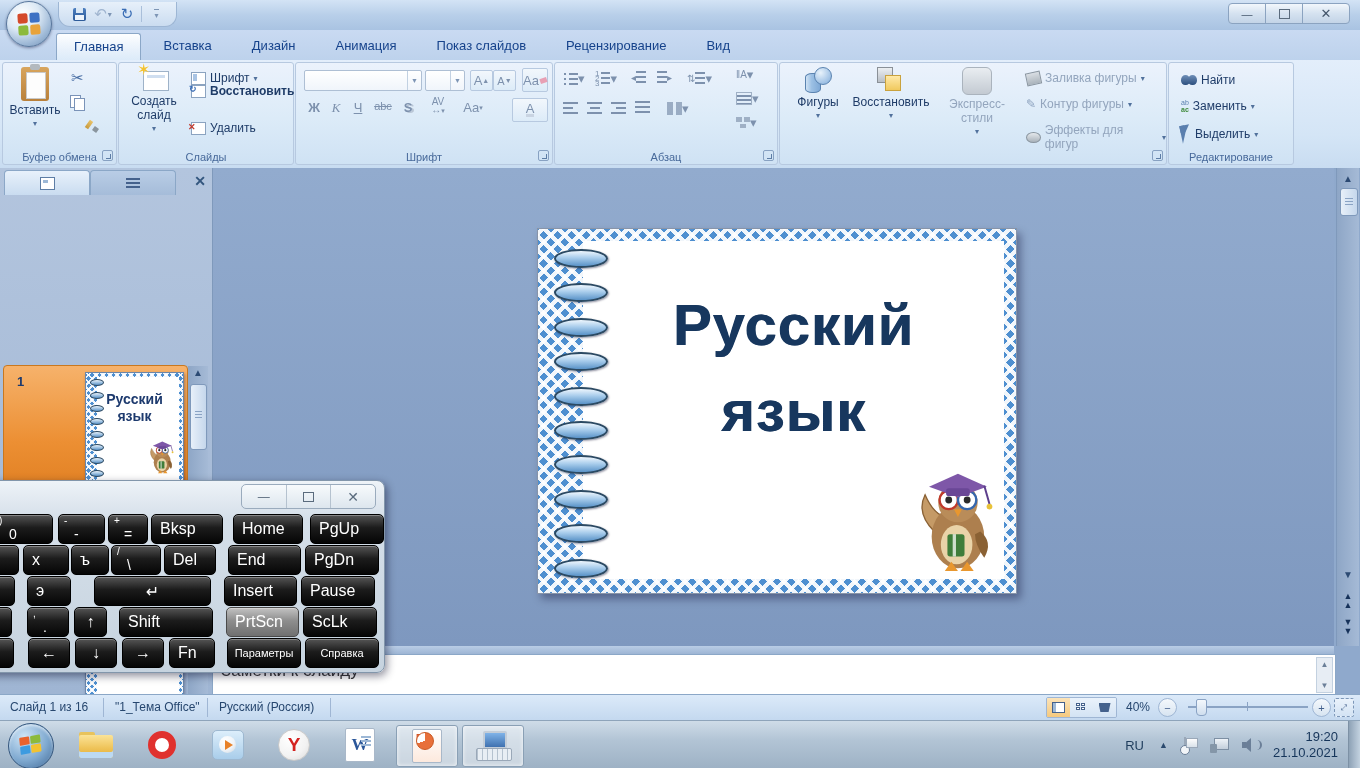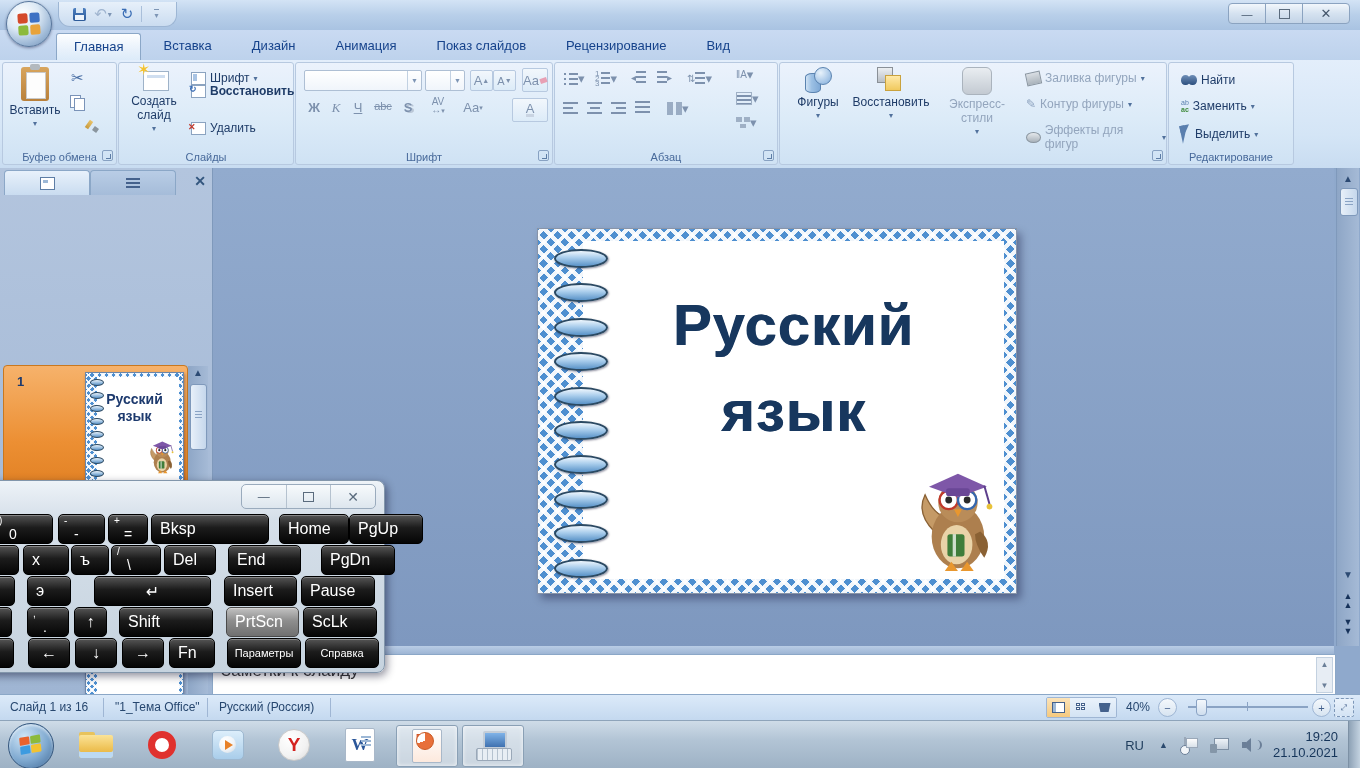--- a/index.html
+++ b/index.html
@@ -668,27 +668,27 @@
             <span class="main">0</span>
           </div>
           <div class="kb-key hs" style="width: 45px; margin-left: 5px;">
             <span class="sub">-</span>
             <span class="main">-</span>
           </div>
           <div class="kb-key hs" style="width: 38px; margin-left: 3px;">
             <span class="sub">+</span>
             <span class="main">=</span>
           </div>
-          <div class="kb-key" style="width: 70px; margin-left: 3px; padding-left: 46px;">
+          <div class="kb-key" style="width: 70px; margin-left: 3px;">
             <span class="main">Bksp</span>
           </div>
           <div class="kb-key" style="width: 68px; margin-left: 10px;">
             <span class="main">Home</span>
           </div>
-          <div class="kb-key" style="width: 72px; ">
+          <div class="kb-key" style="width: 72px; margin-left: 7px;">
             <span class="main">PgUp</span>
           </div>
         </div>
         <div class="kb-row">
           <div class="kb-key" style="width: 40px; margin-left: -16px;">
             <span class="main"></span>
           </div>
           <div class="kb-key" style="width: 44px; margin-left: 4px;">
             <span class="main">х</span>
           </div>
@@ -698,21 +698,21 @@
           <div class="kb-key hs" style="width: 48px; margin-left: 2px;">
             <span class="sub">/</span>
             <span class="main">\</span>
           </div>
           <div class="kb-key" style="width: 50px; margin-left: 3px;">
             <span class="main">Del</span>
           </div>
           <div class="kb-key" style="width: 71px; margin-left: 12px;">
             <span class="main">End</span>
           </div>
-          <div class="kb-key" style="width: 72px; margin-left: 20px;">
+          <div class="kb-key" style="width: 72px; margin-left: 4px;">
             <span class="main">PgDn</span>
           </div>
         </div>
         <div class="kb-row">
           <div class="kb-key" style="width: 48px; margin-left: -28px;"></div>
           <div class="kb-key" style="width: 42px; margin-left: 12px;">
             <span class="main">э</span>
           </div>
           <div class="kb-key c" style="width: 115px; margin-left: 23px;">
             <span class="main">↵</span>

